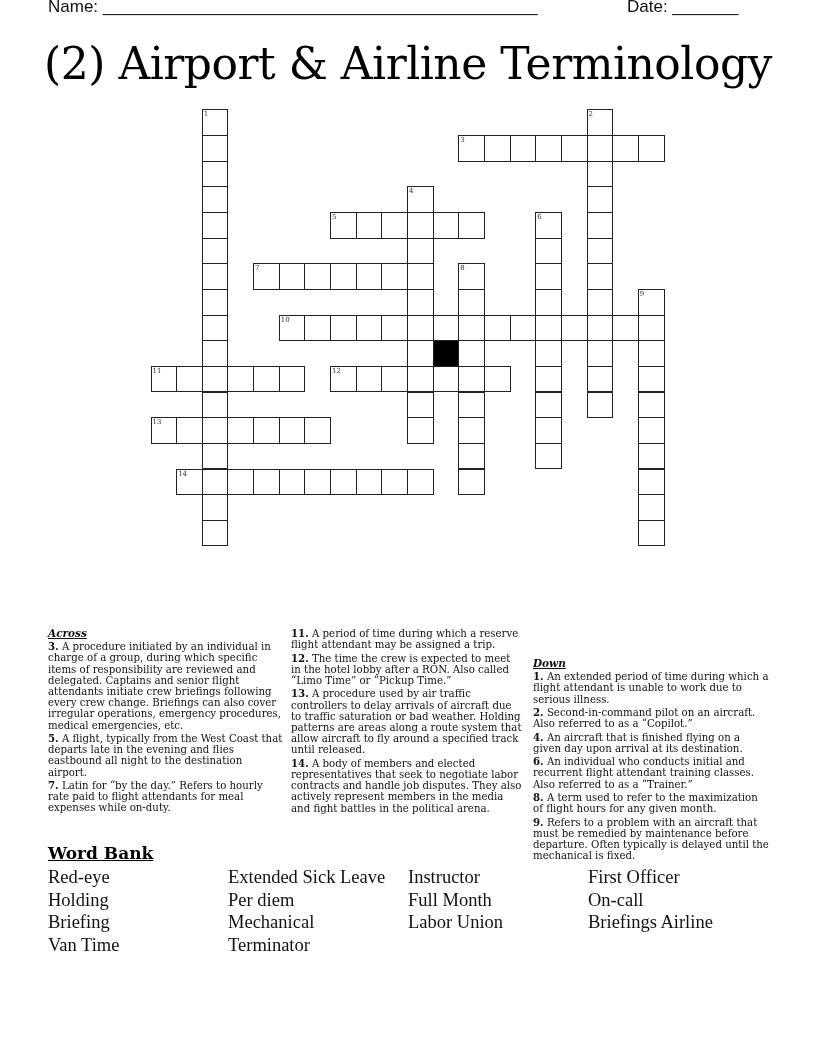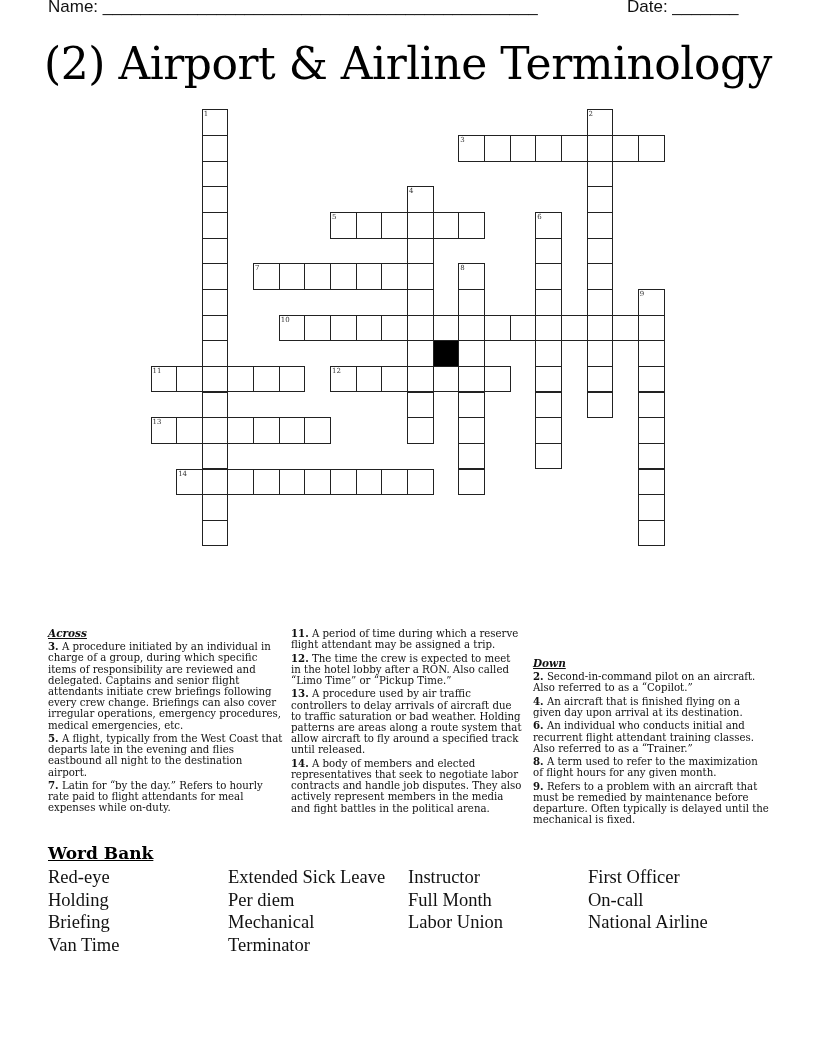--- a/index.html
+++ b/index.html
@@ -195,36 +195,37 @@
 
 <div class="clues c2">
   <div class="clue"><b>11.</b> <span>A period of time during which a reserve flight attendant may be assigned a trip.</span></div>
   <div class="clue"><b>12.</b> <span>The time the crew is expected to meet in the hotel lobby after a RON. Also called “Limo Time” or “Pickup Time.”</span></div>
   <div class="clue"><b>13.</b> <span>A procedure used by air traffic controllers to delay arrivals of aircraft due to traffic saturation or bad weather. Holding patterns are areas along a route system that allow aircraft to fly around a specified track until released.</span></div>
   <div class="clue"><b>14.</b> <span>A body of members and elected representatives that seek to negotiate labor contracts and handle job disputes. They also actively represent members in the media and fight battles in the political arena.</span></div>
 </div>
 
 <div class="clues c3">
   <div class="clue-head">Down</div>
+  <div class="clue"><b>1.</b> <span>An extended period of time during which a flight attendant is unable to work due to serious illness.</span></div>
   <div class="clue"><b>2.</b> <span>Second-in-command pilot on an aircraft. Also referred to as a “Copilot.”</span></div>
   <div class="clue"><b>4.</b> <span>An aircraft that is finished flying on a given day upon arrival at its destination.</span></div>
   <div class="clue"><b>6.</b> <span>An individual who conducts initial and recurrent flight attendant training classes. Also referred to as a “Trainer.”</span></div>
   <div class="clue"><b>8.</b> <span>A term used to refer to the maximization of flight hours for any given month.</span></div>
   <div class="clue"><b>9.</b> <span>Refers to a problem with an aircraft that must be remedied by maintenance before departure. Often typically is delayed until the mechanical is fixed.</span></div>
 </div>
 
 <div class="wb-title">Word Bank</div>
 <div class="wb">
   <div>Red-eye</div>
   <div>Extended Sick Leave</div>
   <div>Instructor</div>
   <div>First Officer</div>
   <div>Holding</div>
   <div>Per diem</div>
   <div>Full Month</div>
   <div>On-call</div>
   <div>Briefing</div>
   <div>Mechanical</div>
   <div>Labor Union</div>
-  <div>National Airline</div>
+  <div>Briefings Airline</div>
   <div>Van Time</div>
   <div>Terminator</div>
 </div>
 
 </body></html>

